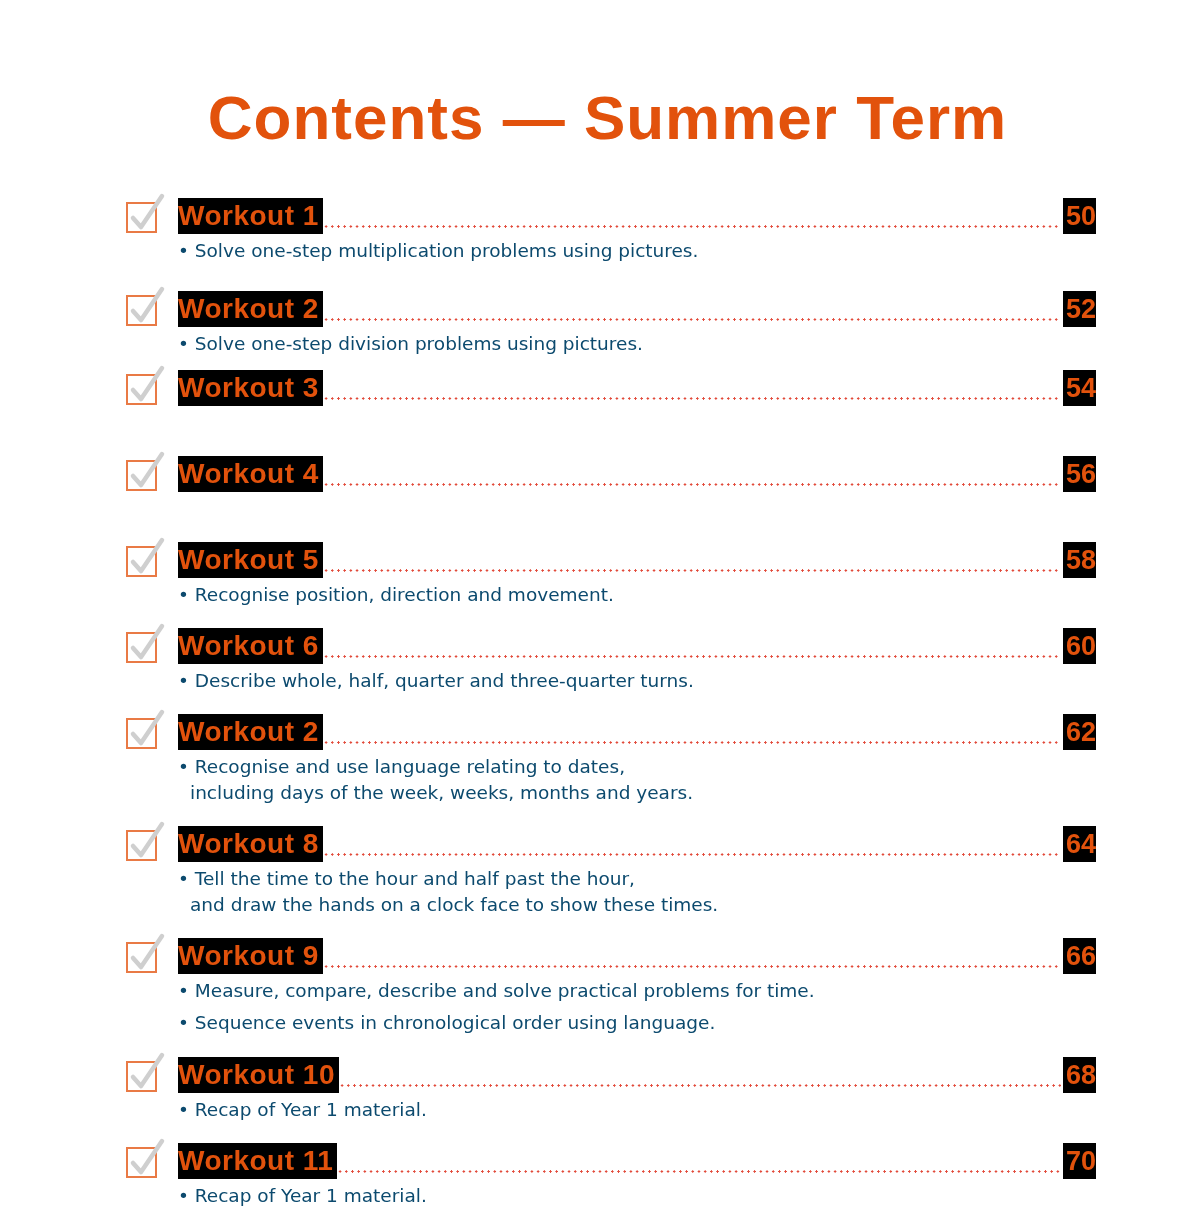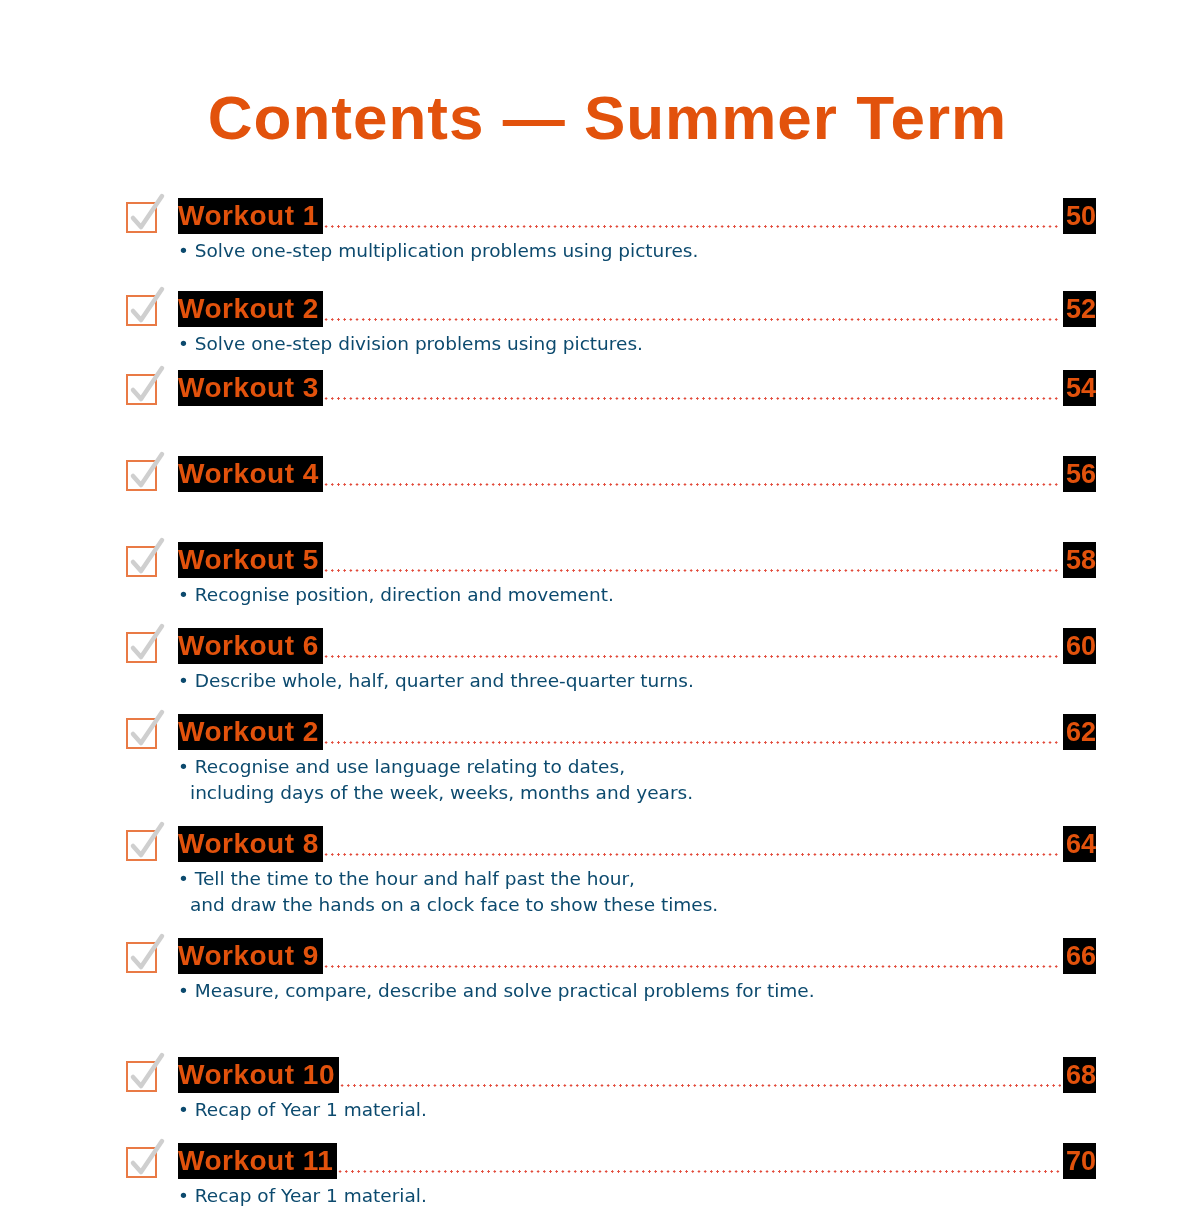--- a/index.html
+++ b/index.html
@@ -252,20 +252,21 @@
         <svg width="34" height="38" viewBox="0 0 34 38">
             <path d="M3 24 L11 33 L32 2" fill="none" stroke="#cfcfcf" stroke-width="4.5" stroke-linecap="round" stroke-linejoin="round"></path>
           </svg>
       </span>
       <span class="workout-label">Workout 9</span>
       <span class="leader" style="left: 197px; right: 35px;"></span>
       <span class="page-num">66</span>
     </div>
     <div class="desc">
       <div class="bullet-line"><span>• Measure, compare, describe and solve practical problems for time.</span></div>
+      <div class="bullet-line"><span>• Sequence events in chronological order using language.</span></div>
     </div>
   </div>
 
   <div class="entry" style="top:1057px">
     <div class="head-row">
       <span class="checkbox">
         <svg width="34" height="38" viewBox="0 0 34 38">
             <path d="M3 24 L11 33 L32 2" fill="none" stroke="#cfcfcf" stroke-width="4.5" stroke-linecap="round" stroke-linejoin="round"></path>
           </svg>
       </span>

